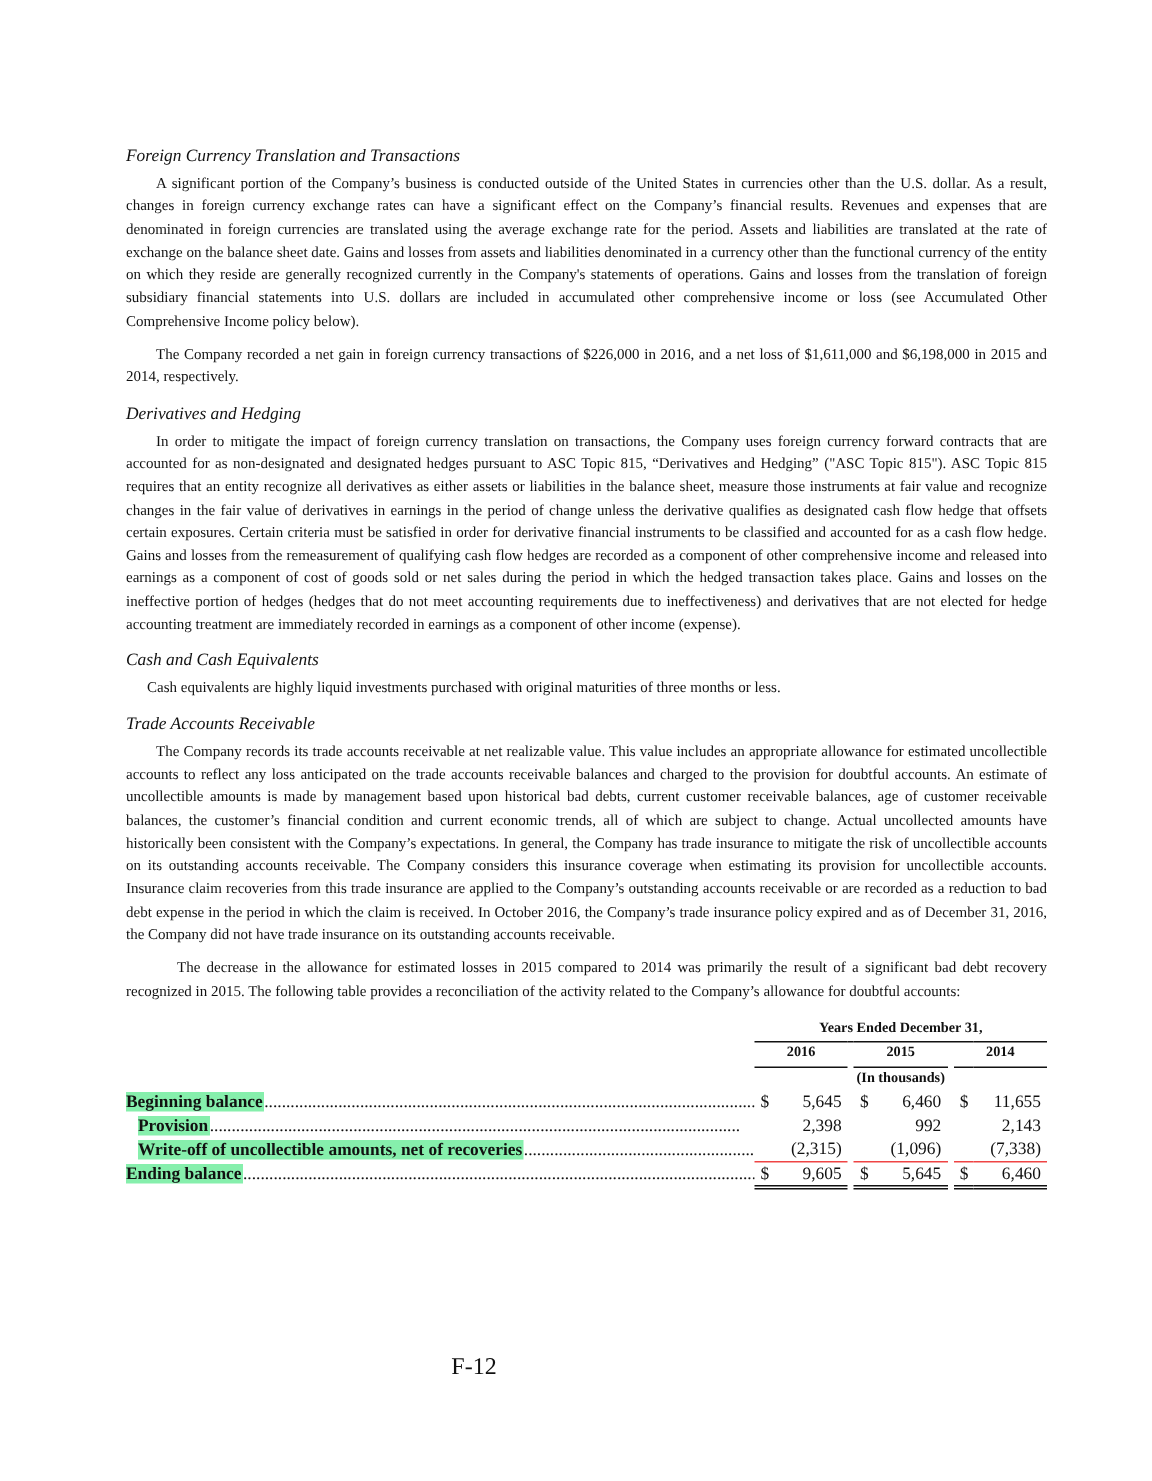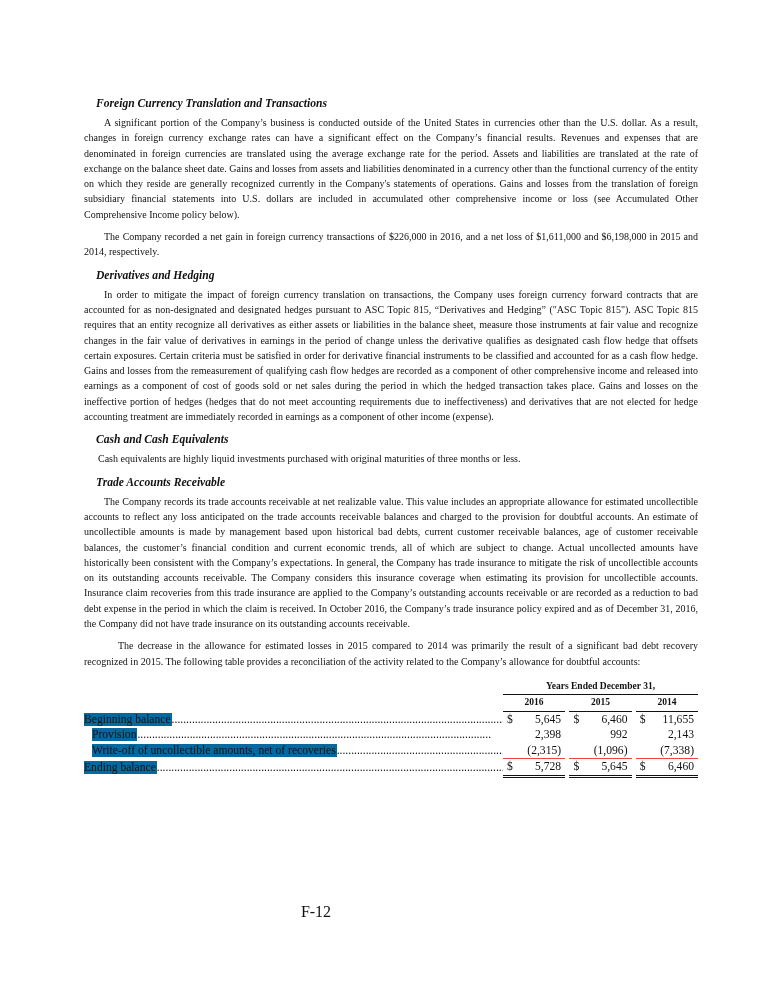--- a/index.html
+++ b/index.html
@@ -1,27 +1,27 @@
 <!DOCTYPE html>
 <html><head>
 <meta charset="utf-8">
 <style>
   html, body { margin: 0; padding: 0; background: #ffffff; }
   body { width: 768px; height: 987px; position: relative; overflow: hidden;
          font-family: "Liberation Serif", "DejaVu Serif", serif; color: #111; }
   .page { position: absolute; left: 84px; top: 96px; width: 614px; }
-  .h { font-weight: bold; font-style: italic; font-size: 11.6px; margin: 0 0 4px 12px; line-height: 15px; }
+  .h { font-weight: normal; font-style: italic; font-size: 11.6px; margin: 0 0 4px 0; line-height: 15px; }
   p { margin: 0; font-size: 10px; line-height: 15.3px; text-align: justify; text-indent: 20px; }
   .sec { margin-bottom: 8px; }
   p + p { margin-top: 7px; }
   .short { text-indent: 14px; }
   table { border-collapse: collapse; font-size: 11.6px; margin-top: 10px; width: 614px; }
   td { padding: 0; line-height: 15.5px; white-space: nowrap; }
   .lbl { overflow: hidden; width: 411px; max-width: 411px; }
-  .lbl span.t { background: #0369a1; padding-right: 1px; }
+  .lbl span.t { background: #86efac; padding-right: 1px; font-weight: bold; }
   .dots { display: inline-block; }
   .ind { padding-left: 8px; }
   .hdr-span { text-align: center; font-weight: bold; font-size: 9.5px; border-bottom: 1.3px solid #111; }
   .yr { text-align: center; font-weight: bold; font-size: 9.5px; border-bottom: 1.3px solid #111; }
   .unit { text-align: center; font-weight: bold; font-size: 9.5px; }
   .cur { width: 10px; text-align: left; padding-left: 4px; }
   .num { text-align: right; width: 50px; padding-right: 4px; }
   .gap { width: 6px; }
   .ul td.cur, .ul td.num { border-bottom: 1px solid #ef4444; }
   .dbl td.cur, .dbl td.num { border-bottom: 3px double #111; }
@@ -62,20 +62,24 @@
     </tr>
     <tr>
       <td class="lbl"></td>
       <td colspan="2" class="yr">2016</td>
       <td class="gap"></td>
       <td colspan="2" class="yr">2015</td>
       <td class="gap"></td>
       <td colspan="2" class="yr">2014</td>
     </tr>
     <tr>
+      <td class="lbl"></td>
+      <td colspan="8" class="unit">(In thousands)</td>
+    </tr>
+    <tr>
       <td class="lbl"><span class="t">Beginning balance</span><span class="dots">..........................................................................................................................</span></td>
       <td class="cur">$</td>
       <td class="num">5,645</td>
       <td class="gap"></td>
       <td class="cur">$</td>
       <td class="num">6,460</td>
       <td class="gap"></td>
       <td class="cur">$</td>
       <td class="num">11,655</td>
     </tr>
@@ -97,21 +101,21 @@
       <td class="gap"></td>
       <td class="cur"></td>
       <td class="num">(1,096)</td>
       <td class="gap"></td>
       <td class="cur"></td>
       <td class="num">(7,338)</td>
     </tr>
     <tr class="dbl">
       <td class="lbl"><span class="t">Ending balance</span><span class="dots">..........................................................................................................................</span></td>
       <td class="cur">$</td>
-      <td class="num">5,728</td>
+      <td class="num">9,605</td>
       <td class="gap"></td>
       <td class="cur">$</td>
       <td class="num">5,645</td>
       <td class="gap"></td>
       <td class="cur">$</td>
       <td class="num">6,460</td>
     </tr>
   </tbody>
     </table>
 </div>

